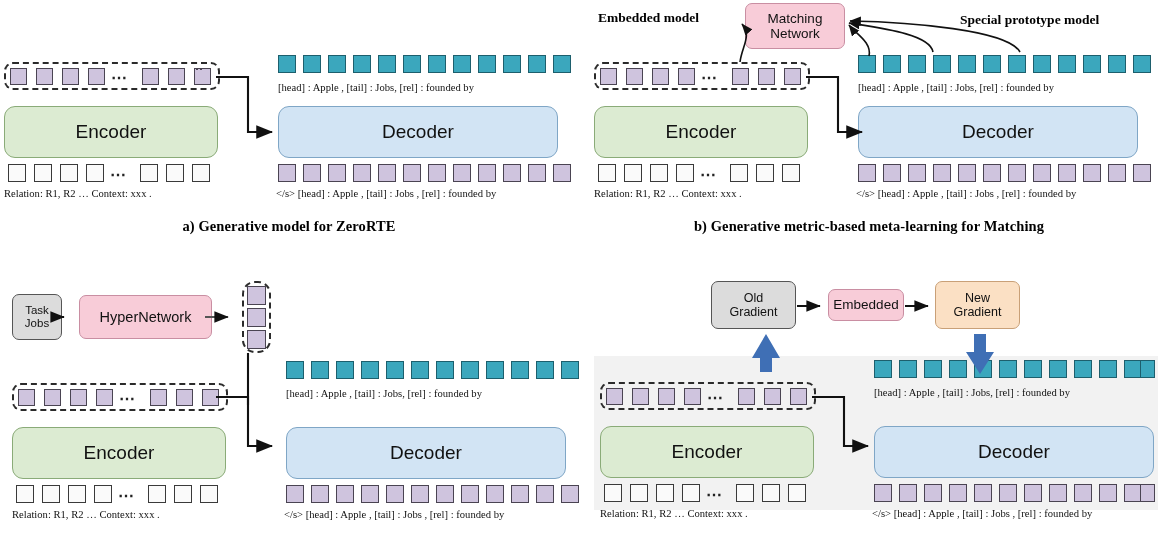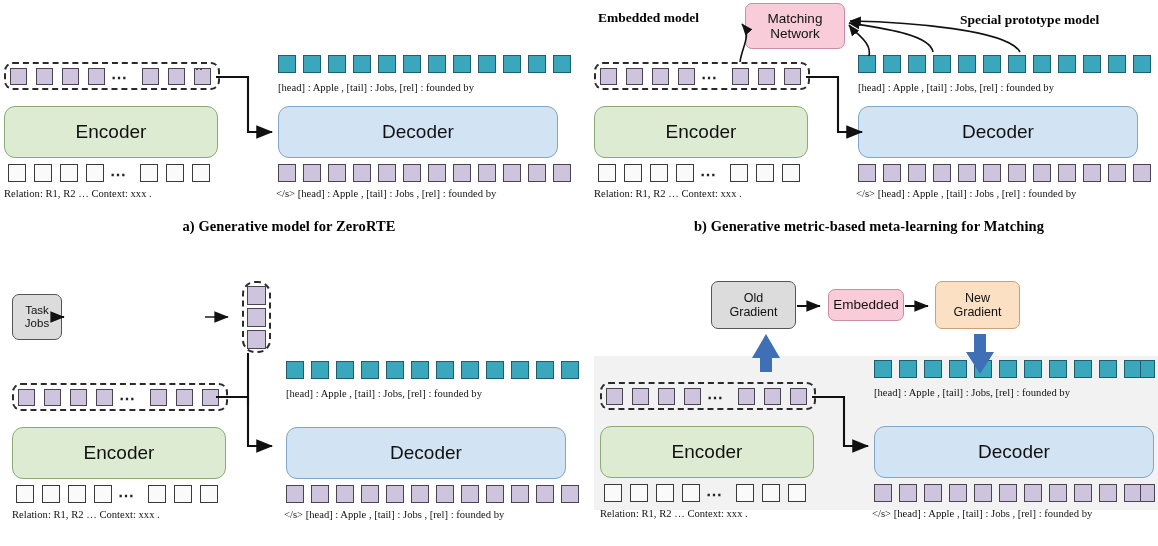--- a/index.html
+++ b/index.html
@@ -191,20 +191,23 @@
   <div class="caption" style="top:218px;">b) Generative metric-based meta-learning for Matching</div>
 </div>
 
 <div class="panel" id="panel-c">
 
   <div class="minibox mb-gray" style="left:4px;top:21px;width:50px;height:46px;flex-direction:column;">
     <span>Task</span>
     <span>Jobs</span>
   </div>
 
+  <div class="minibox mb-pink" style="left:71px;top:22px;width:133px;height:44px;font-size:14.5px;">
+    <span>HyperNetwork</span>
+  </div>
 
   <div class="dashbox" style="left:234px;top:8px;width:29px;height:72px;border-radius:13px;"></div>
   <div class="tok purple" style="left:239px;top:13px;width:19px;height:19px;"></div>
   <div class="tok purple" style="left:239px;top:35px;width:19px;height:19px;"></div>
   <div class="tok purple" style="left:239px;top:57px;width:19px;height:19px;"></div>
 
   <div class="dashbox" style="left:4px;top:110px;width:216px;height:28px;"></div>
   <div class="tok purple" style="left:10px;top:116px;width:17px;height:17px;"></div>
   <div class="tok purple" style="left:36px;top:116px;width:17px;height:17px;"></div>
   <div class="tok purple" style="left:62px;top:116px;width:17px;height:17px;"></div>

